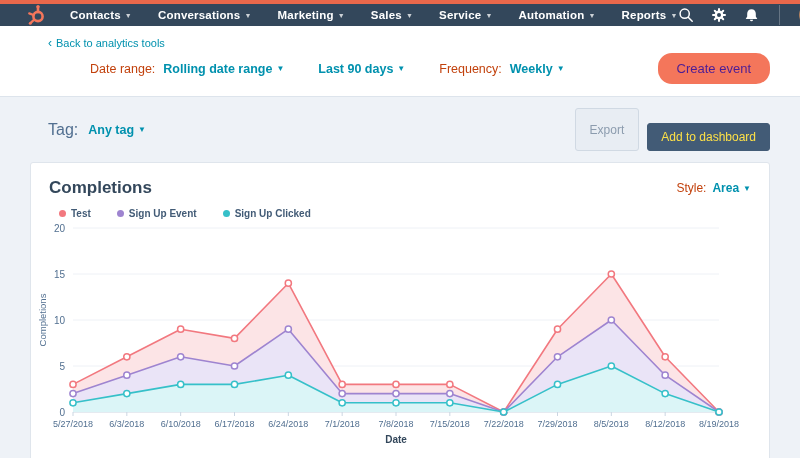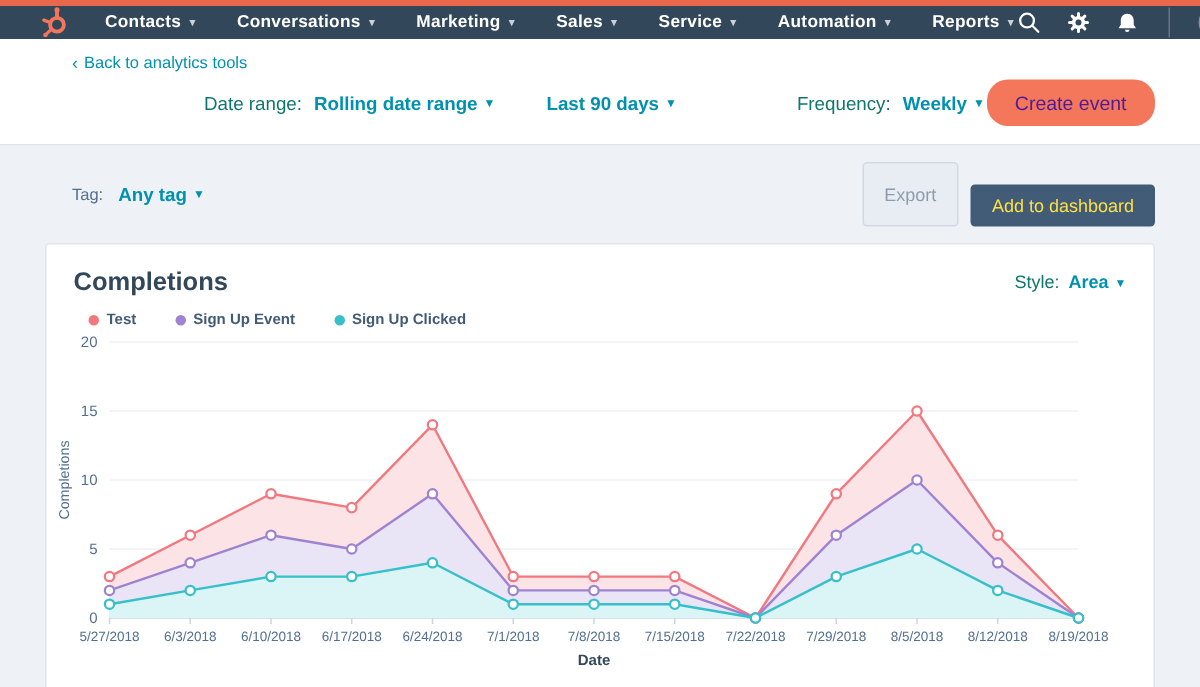--- a/index.html
+++ b/index.html
@@ -23,30 +23,30 @@
     border:1px solid rgba(255,255,255,.25); }
   .account { display:flex; align-items:center; gap:6px; cursor:pointer; }
 
   
   .page-header { background:#fff; padding:7px 30px 12px 48px; border-bottom:1px solid #dde4ec; }
   .back-link { font-size:11px; color:#0091ae; cursor:pointer; display:inline-flex; align-items:center; gap:4px; }
   .back-chevron { font-size:12px; }
   .header-row { display:flex; align-items:center; margin-top:2px; }
   .page-title { font-size:25px; font-weight:400; color:#33475b; letter-spacing:.2px; }
   .header-controls { display:flex; align-items:center; gap:8px; margin-left:42px; font-size:12.5px; }
-  .ctl-label { color:#0f766e;margin-left:46px; }
+  .ctl-label { color:#c2410c; }
   .ctl-dropdown { color:#0091ae; font-weight:600; cursor:pointer; display:flex; align-items:center; gap:4px; }
   .dd-caret { font-size:8px; color:#0091ae; }
   .gap24 { width:18px; }
   .create-btn { margin-left:auto; background:#f4765b; color:#4c1d95; border:none; border-radius:14px;
     font-size:13px; font-family:inherit; padding:8px 19px; cursor:pointer; }
 
   
   .filter-row { display:flex; align-items:center; padding:11px 30px 11px 48px; }
-  .tag-label { font-size:11px; color:#516f90; margin-right:10px; }
+  .tag-label { font-size:16px; color:#516f90; margin-right:10px; }
   .filter-actions { margin-left:auto; display:flex; gap:8px; }
   .export-btn { background:#e8edf3; border:1px solid #d0d9e3; color:#8c9cae; border-radius:3px;
     font-size:12px; font-family:inherit; padding:6px 14px; cursor:pointer; }
   .dash-btn { background:#425b76; border:1px solid #425b76; color:#fde047; border-radius:3px;
     font-size:12px; font-family:inherit; padding:6px 13px; cursor:pointer;margin-top:15px; }
 
   
   .card { margin:0 30px; background:#fff; border:1px solid #dfe5ec; border-radius:3px;
     padding:15px 18px 10px 18px; height:303px; }
   .card-head { display:flex; align-items:center; }

